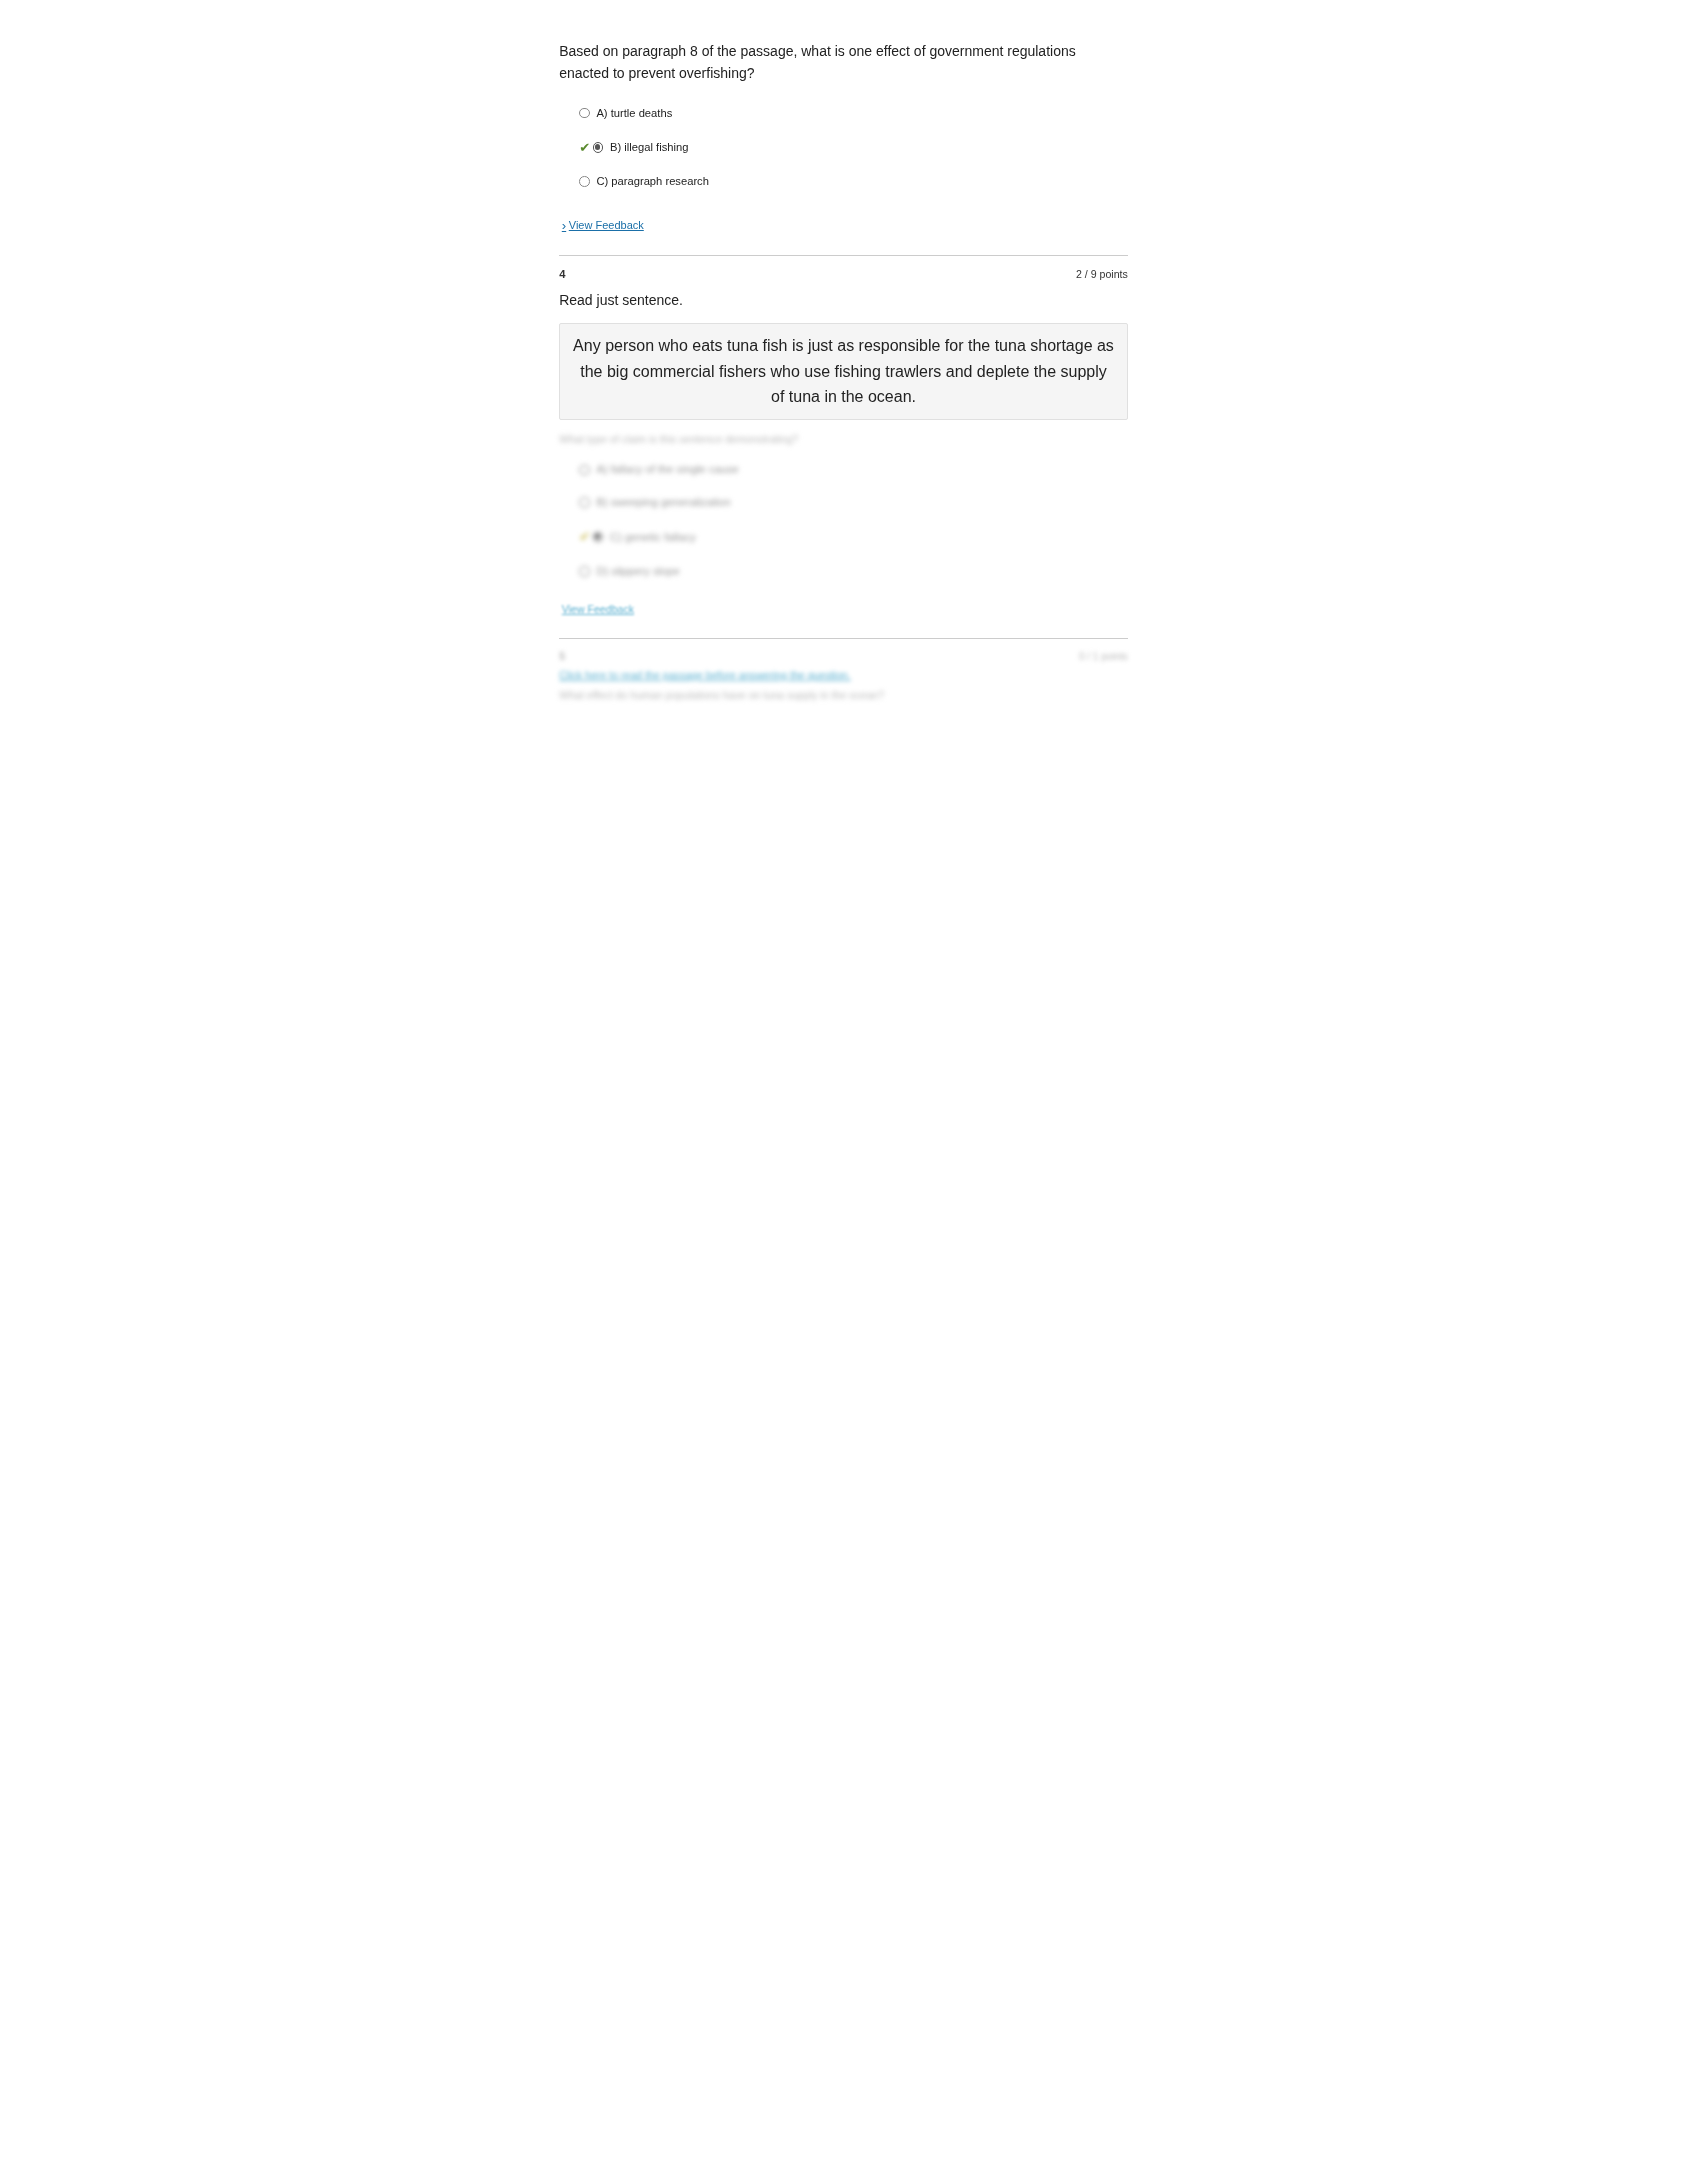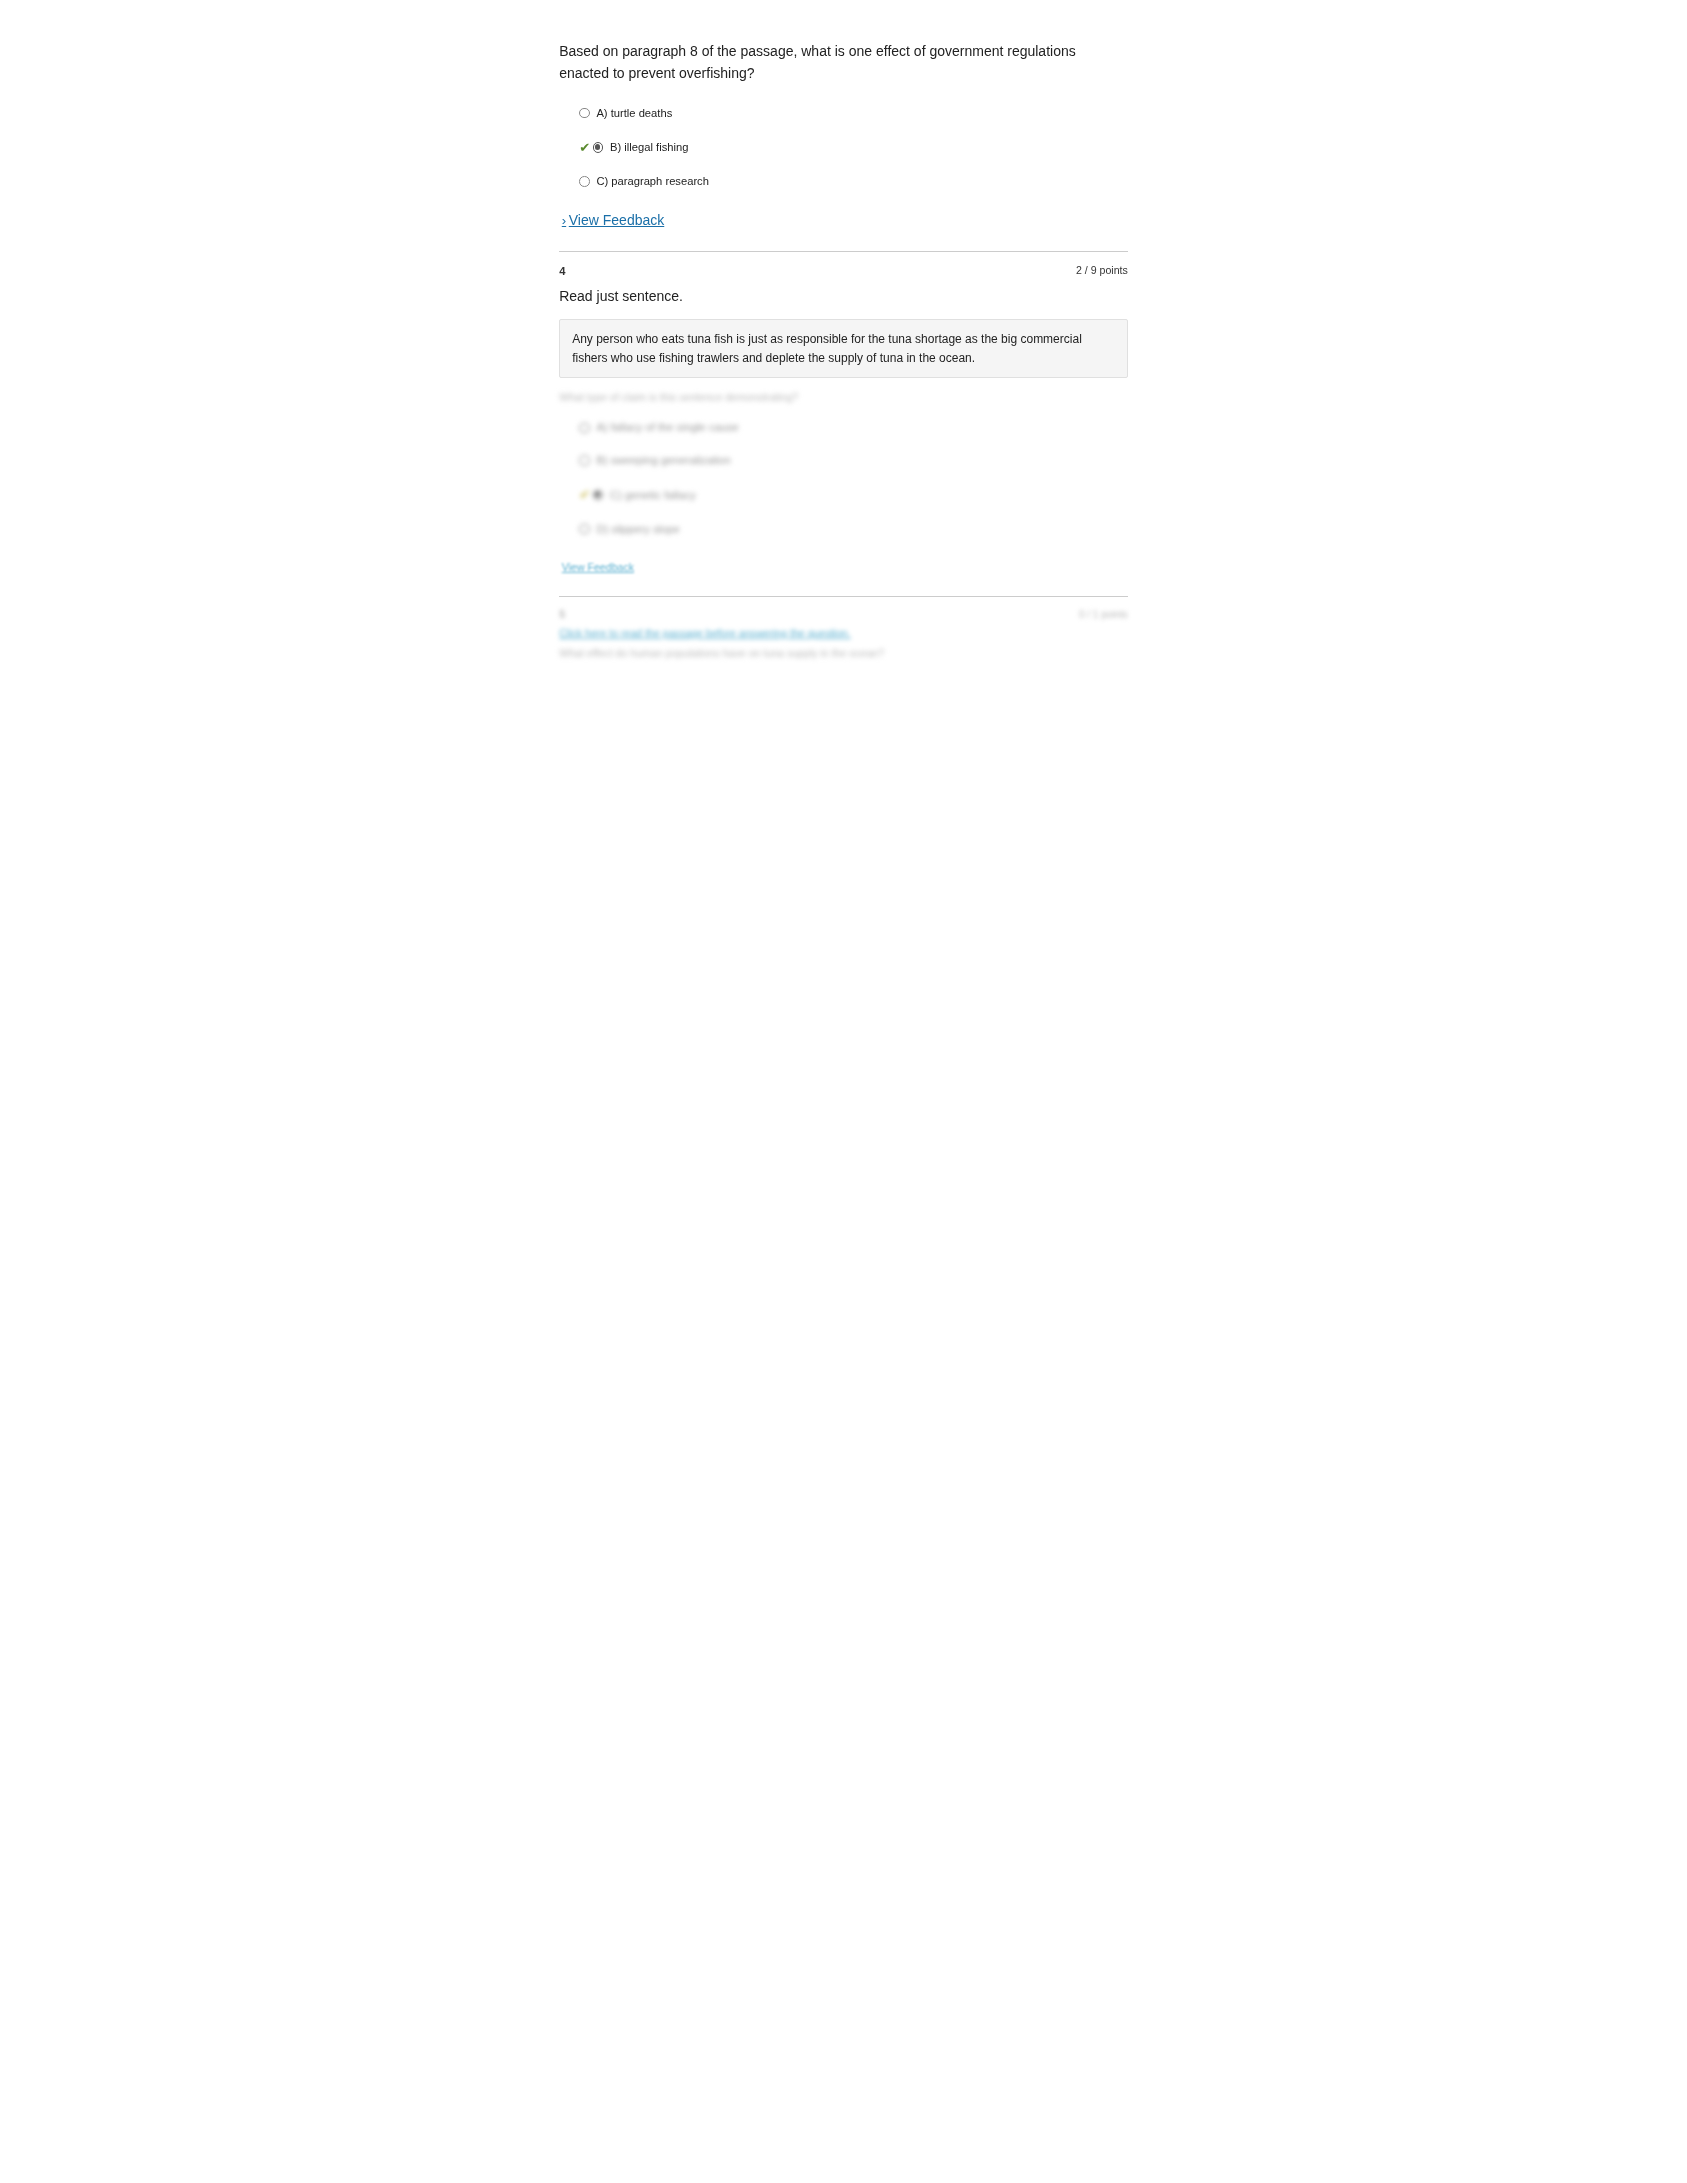--- a/index.html
+++ b/index.html
@@ -40,24 +40,25 @@
       color: #222;
       font-family: Arial, sans-serif;
       line-height: 1.6;
     }
     .sentence-box {
       background: #f5f5f5;
       border: 0.7px solid #e0e0e0;
       border-radius: 2px;
       padding: 9.3px 12px;
       margin-bottom: 12px;
-      font-size: 12px;
+      font-size: 16px;
       font-family: Arial, sans-serif;
       color: #222;
       line-height: 1.6;
+      text-align: center;
     }
     .options-list {
       list-style: none;
       padding: 0;
       margin: 0 0 12px 0;
     }
     .option-item {
       display: flex;
       align-items: center;
       padding: 8px 0 8px 20px;
@@ -98,27 +99,28 @@
       font-size: 13.2px;
       margin-right: 2.6px;
       display: inline-block;
     }
     .option-label {
       flex: 1;
     }
     .view-feedback-link {
       color: #1a6fa8;
       text-decoration: underline;
-      font-size: 14px;
+      font-size: 11px;
       font-family: Arial, sans-serif;
       cursor: pointer;
       display: inline-flex;
       align-items: center;
       gap: 2.6px;
       margin-left: 2.6px;
+      margin-top: 7px;
     }
     .view-feedback-link::before {
       content: '›';
       font-size: 13.2px;
       color: #1a6fa8;
       line-height: 1;
     }
     .divider {
       border: none;
       border-top: 0.7px solid #ccc;

